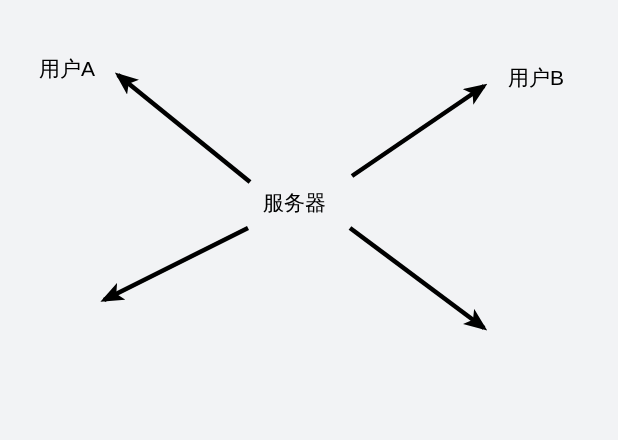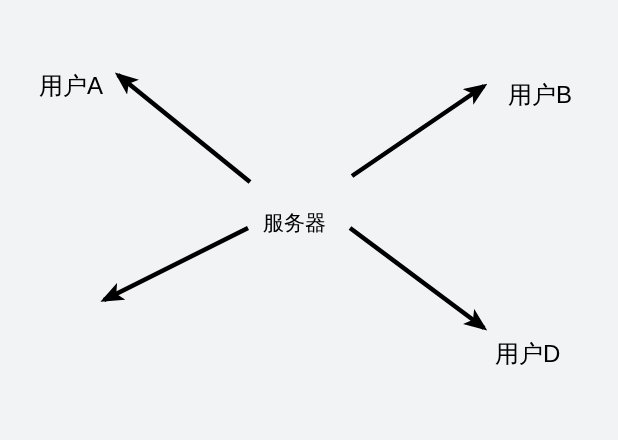--- a/index.html
+++ b/index.html
@@ -31,24 +31,23 @@
     position: absolute;
     color: #000000;
     white-space: nowrap;
     line-height: 1;
     letter-spacing: 0px;
   }
   .node-center {
     font-size: 21px;
   }
   .node-leaf {
-    font-size: 24px;
-    margin-top: 16px;
+    font-size: 21px;
   }
-  #node-server   { left: 263px; top: 212px; }
+  #node-server   { left: 263px; top: 192px; }
   #node-user-a   { left: 39px;  top: 58px;  }
   #node-user-b   { left: 508px; top: 67px;  }
   #node-user-c   { left: 37px;  top: 311px; }
   #node-user-d   { left: 495px; top: 326px; }
 </style>
 </head>
 <body>
 
 <div id="diagram-canvas">
 
@@ -68,15 +67,14 @@
     <line class="edge-line" x1="350" y1="228" x2="484" y2="328" stroke="#000000" stroke-width="4.5" stroke-linecap="butt" marker-end="url(#arrowhead-black)"></line>
   </svg>
 
   <div id="node-server" class="node-label node-center">服务器</div>
 
   <div id="node-user-a" class="node-label node-leaf">用户A</div>
 
   <div id="node-user-b" class="node-label node-leaf">用户B</div>
 
 
-  <div id="node-user-d" class="node-label node-leaf">用户D</div>
 
 </div>
 
 </body></html>

